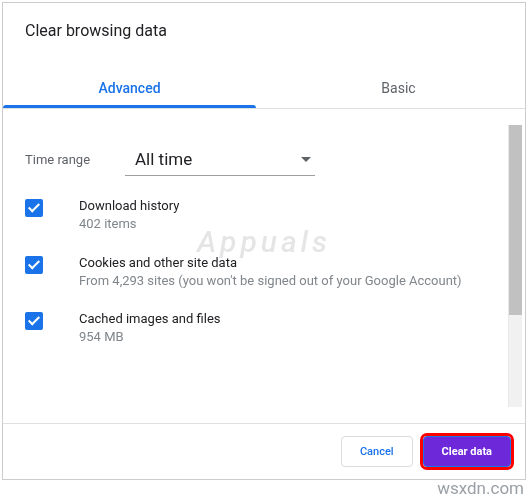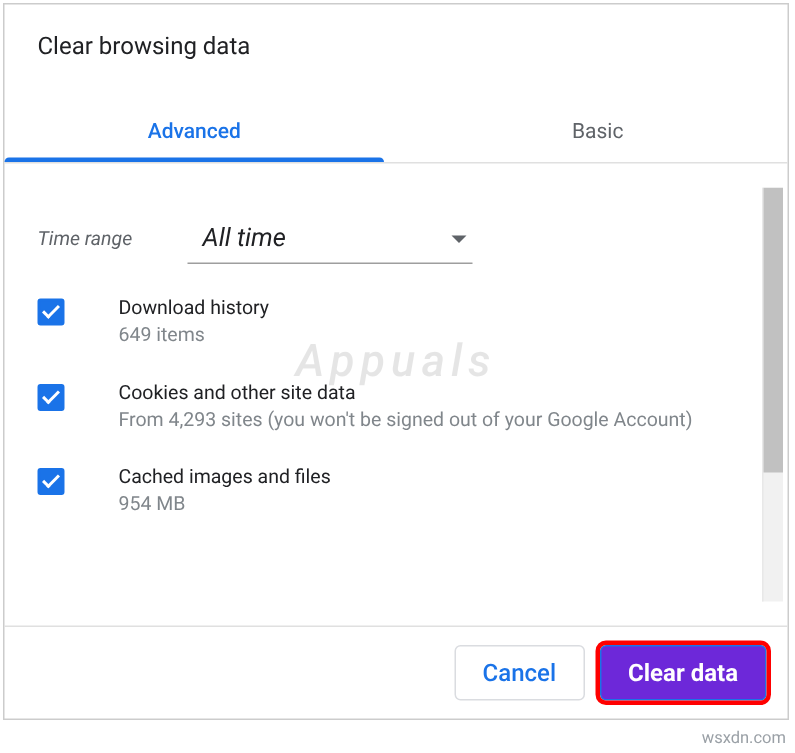--- a/index.html
+++ b/index.html
@@ -56,21 +56,20 @@
   .scroll-area {
     flex: 1;
     overflow: hidden;
     position: relative;
     padding: 18px 36px 0 22px;
   }
   .time-row {
     display: flex;
     align-items: center;
     margin-bottom: 22px;
-    font-style: italic;
   }
   .time-label {
     font-size: 13px;
     color: #5f6368;
     width: 84px;
   }
   .time-select {
     display: flex;
     align-items: center;
     justify-content: space-between;
@@ -134,21 +133,21 @@
     background: #c1c1c1;
   }
   .footer {
     border-top: 1px solid #e0e0e0;
     display: flex;
     justify-content: flex-end;
     padding: 12px 14px;
     gap: 10px;
   }
   .btn {
-    font-size: 16px;
+    font-size: 11px;
     padding: 8px 18px;
     border-radius: 4px;
     cursor: pointer;
     font-weight: 500;
   }
   .btn.cancel {
     background: #fff;
     color: #1a73e8;
     border: 1px solid #dadce0;
   }
@@ -169,21 +168,21 @@
     color: rgba(0,0,0,0.10);
     font-style: italic;
     letter-spacing: 4px;
     font-weight: 500;
     pointer-events: none;
     white-space: nowrap;
   }
   .tag {
     position: absolute;
     right: 6px; bottom: 4px;
-    font-size: 11px;
+    font-size: 17px;
     color: #9aa0a6;
   }
 </style>
 </head>
 <body>
 
 <div class="dialog">
 
   <div class="header">
     <div class="title">Clear browsing data</div>
@@ -202,21 +201,21 @@
         <span>All time</span>
         <span class="chev"></span>
       </div>
     </div>
 
 
     <div class="item">
       <div class="cb checked"></div>
       <div class="item-text">
         <div class="item-title">Download history</div>
-        <div class="item-sub">649 items</div>
+        <div class="item-sub">402 items</div>
       </div>
     </div>
 
     <div class="item">
       <div class="cb checked"></div>
       <div class="item-text">
         <div class="item-title">Cookies and other site data</div>
         <div class="item-sub">From 4,293 sites (you won't be signed out of your Google Account)</div>
       </div>
     </div>

